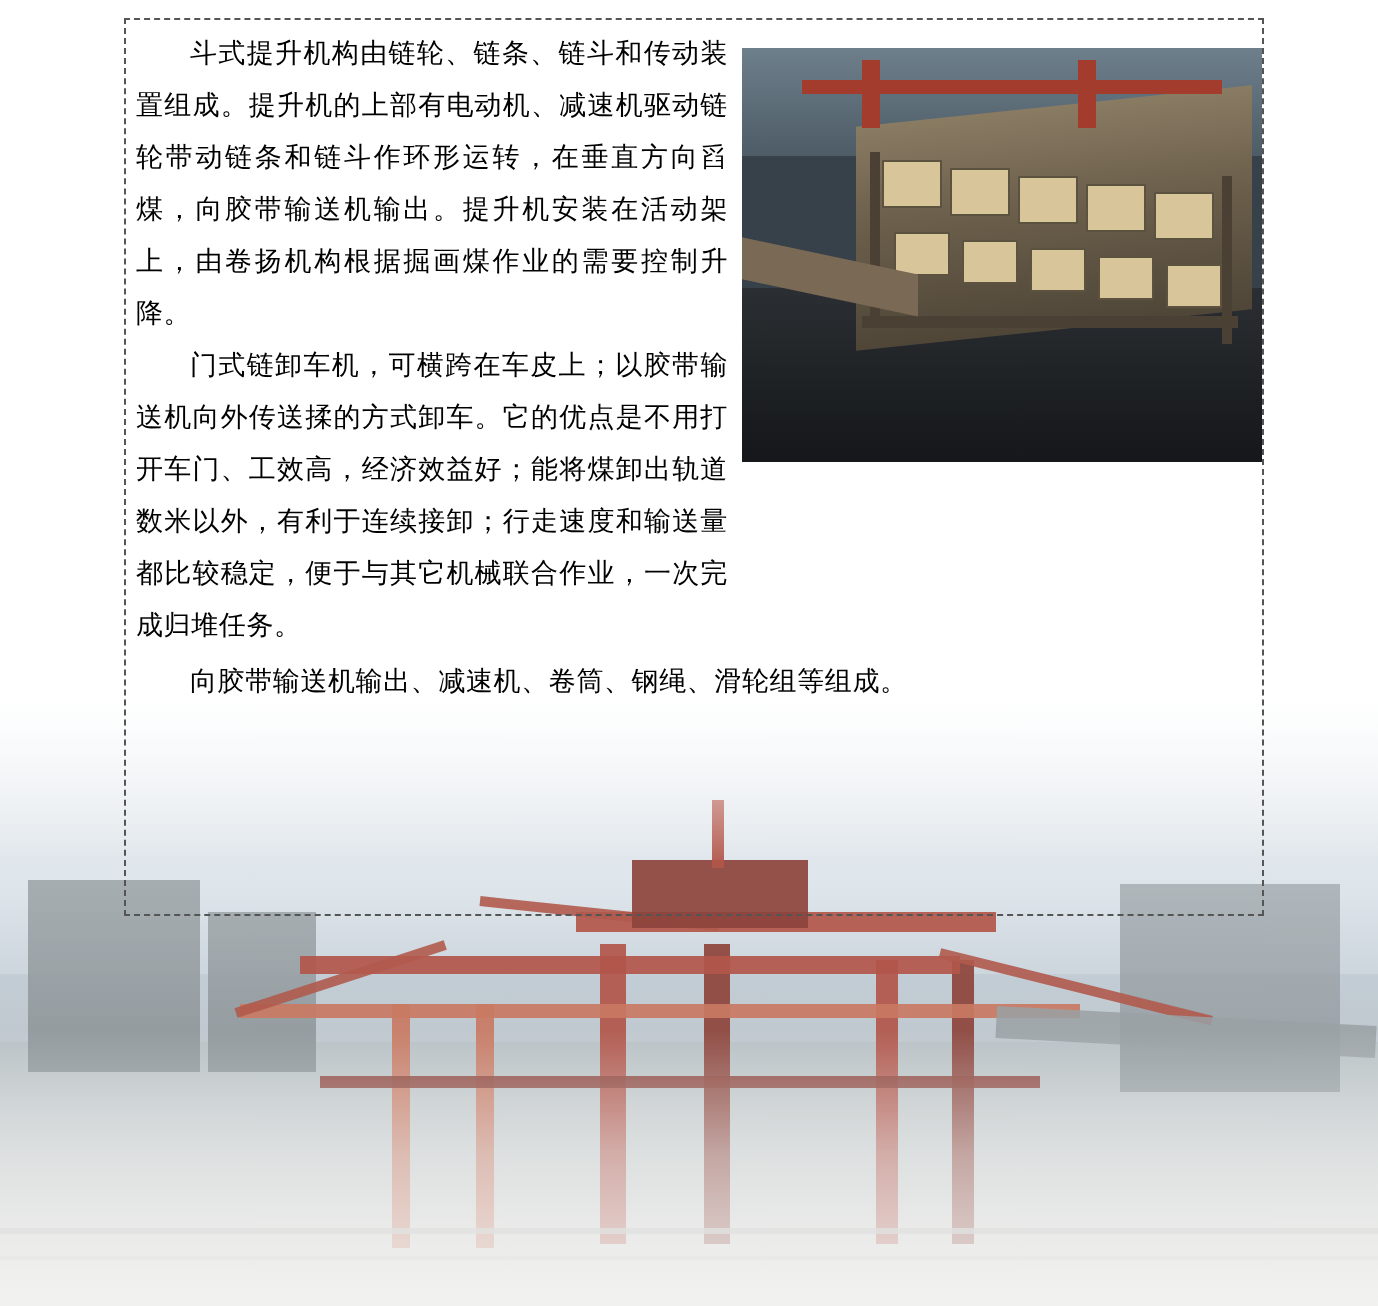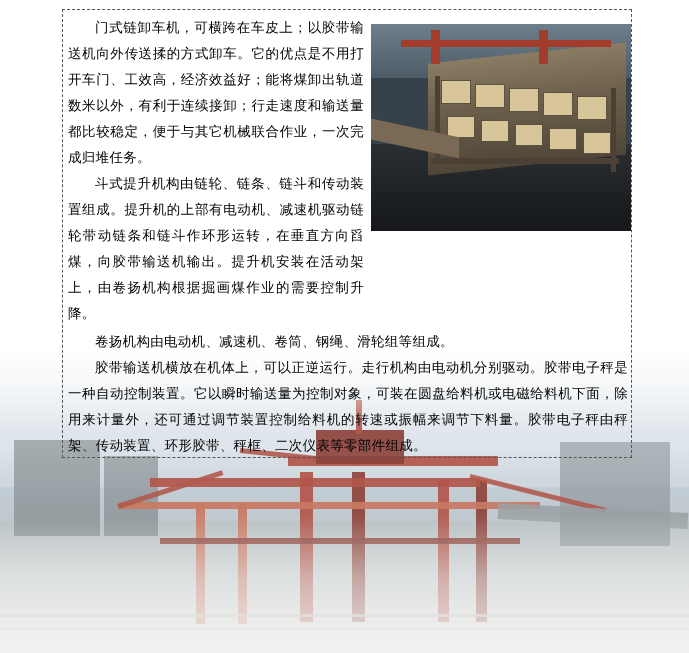--- a/index.html
+++ b/index.html
@@ -232,18 +232,17 @@
   <div class="inset-strut" style="left:64px; top:52px; width:5px; height:86px;"></div>
   <div class="inset-strut" style="left:240px; top:64px; width:5px; height:84px;"></div>
   <div class="inset-strut" style="left:60px; top:134px; width:188px; height:6px;"></div>
 
   <div class="inset-belt"></div>
 </div>
 
 <div class="text-frame"></div>
 
 <div class="text-col">
+  <p class="para narrow">斗式提升机构由链轮、链条、链斗和传动装置组成。提升机的上部有电动机、减速机驱动链轮带动链条和链斗作环形运转，在垂直方向舀煤，向胶带输送机输出。提升机安装在活动架上，由卷扬机构根据掘画煤作业的需要控制升降。</p>
   <p class="para narrow">门式链卸车机，可横跨在车皮上；以胶带输送机向外传送揉的方式卸车。它的优点是不用打开车门、工效高，经济效益好；能将煤卸出轨道数米以外，有利于连续接卸；行走速度和输送量都比较稳定，便于与其它机械联合作业，一次完成归堆任务。</p>
-  <p class="para narrow">斗式提升机构由链轮、链条、链斗和传动装置组成。提升机的上部有电动机、减速机驱动链轮带动链条和链斗作环形运转，在垂直方向舀煤，向胶带输送机输出。提升机安装在活动架上，由卷扬机构根据掘画煤作业的需要控制升降。</p>
   <div class="spacer-1"></div>
-  <p class="para full">卷扬机构由电动机、减速机、卷筒、钢绳、滑轮组等组成。</p>
-  <p class="para full">胶带输送机横放在机体上，可以正逆运行。走行机构由电动机分别驱动。胶带电子秤是一种自动控制装置。它以瞬时输送量为控制对象，可装在圆盘给料机或电磁给料机下面，除用来计量外，还可通过调节装置控制给料机的转速或振幅来调节下料量。胶带电子秤由秤架、传动装置、环形胶带、秤框、二次仪表等零部件组成。</p>
+  <p class="para full">向胶带输送机输出、减速机、卷筒、钢绳、滑轮组等组成。</p>
 </div>
 
 </body></html>

